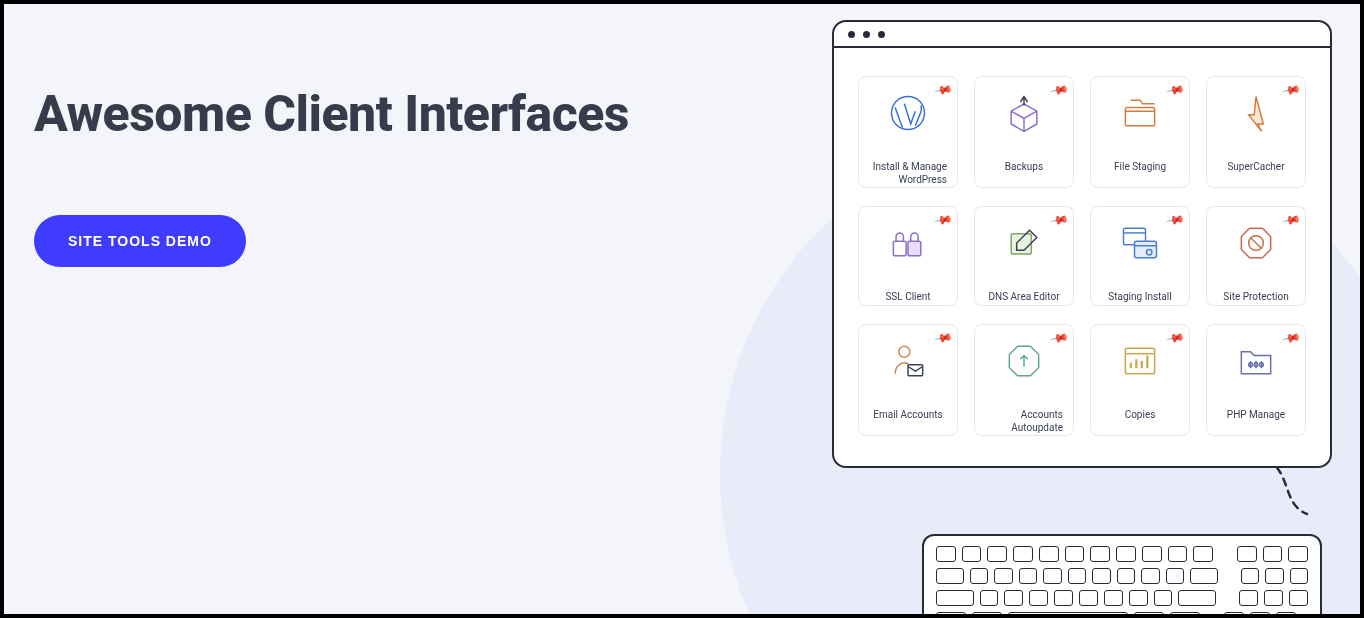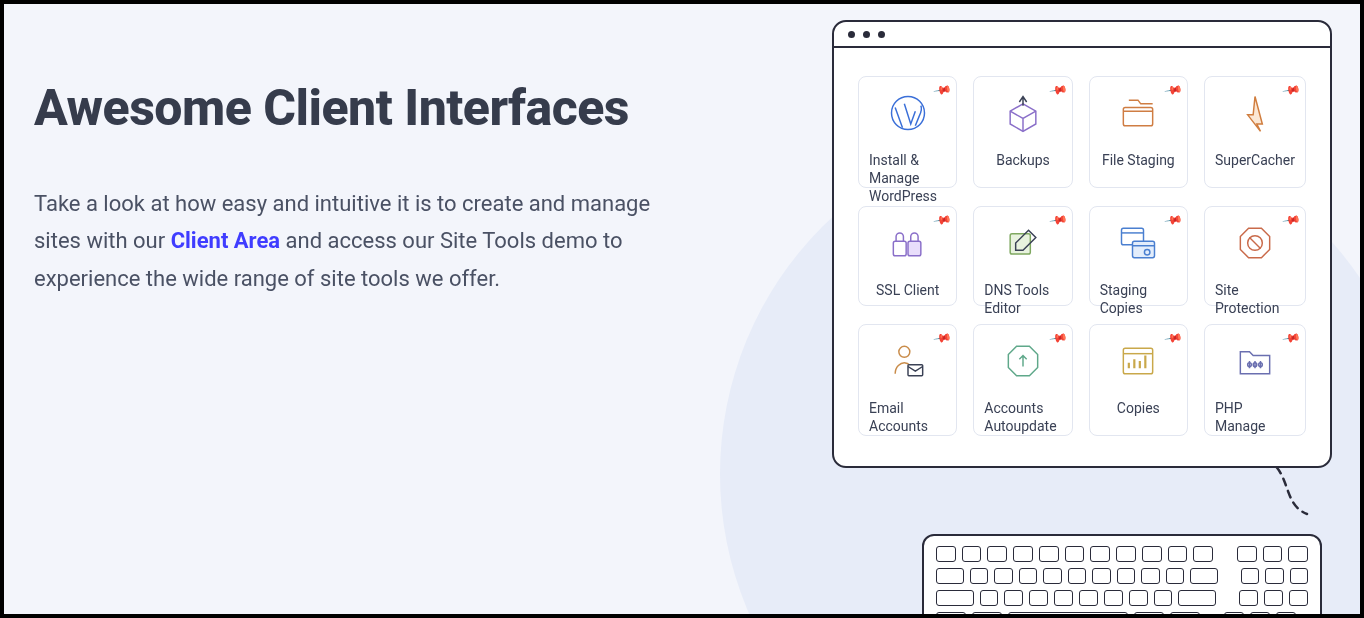--- a/index.html
+++ b/index.html
@@ -24,21 +24,21 @@
   height: 700px;
   border-radius: 50%;
   background: #e7ecf8;
   right: -60px;
   top: 120px;
   z-index: 0;
 }
 .content-left {
   position: absolute;
   left: 30px;
-  top: 76px;
+  top: 82px;
   width: 640px;
   z-index: 2;
 }
 .headline {
   font-size: 50px;
   font-weight: 800;
   color: #363c4c;
   line-height: 1.14;
   letter-spacing: -0.5px;
 }
@@ -114,24 +114,24 @@
   transform: rotate(35deg);
 }
 .tile .icon {
   width: 44px;
   height: 44px;
   display: flex;
   align-items: center;
   justify-content: center;
 }
 .tile .label {
-  margin-top: 16px;
-  font-size: 14px;
+  margin-top: 25px;
+  font-size: 10px;
   color: #3a4155;
-  text-align: left;
+  text-align: right;
   line-height: 1.3;
   padding: 0 4px;
 }
 
 .keyboard-wrap {
   position: absolute;
   right: 28px;
   bottom: 0;
   width: 410px;
   height: 104px;
@@ -166,23 +166,21 @@
 svg.ico { width: 44px; height: 44px; }
 </style>
 </head>
 <body>
 
 <div class="page">
   <div class="bg-circle"></div>
 
   <div class="content-left">
     <h1 class="headline">Awesome Client Interfaces</h1>
-    <p class="body-copy">
-      <span>Take a look at how easy and intuitive it is to create and manage sites with our </span><a href="#" class="body-link">Client Area</a><span> and access our Site Tools demo to experience the wide range of site tools we offer.</span>
-    </p>
+    <button class="cta">SITE TOOLS DEMO</button>
   </div>
 
   <div class="window">
     <div class="titlebar">
       <span class="dot"></span>
       <span class="dot"></span>
       <span class="dot"></span>
     </div>
     <div class="grid">
 
@@ -244,35 +242,35 @@
       </div>
 
       <div class="tile short">
         <span class="pin">📌</span>
         <span class="icon">
           <svg class="ico" viewBox="0 0 48 48" fill="none" stroke="#7fa860" stroke-width="1.6">
             <rect x="10" y="14" width="22" height="22" rx="2" fill="#e8f2de"></rect>
             <path d="M30 10l8 8-14 14-8-0 0-8z" stroke="#3a4155"></path>
           </svg>
         </span>
-        <span class="label">DNS Tools Editor</span>
+        <span class="label">DNS Area Editor</span>
       </div>
 
       <div class="tile short">
         <span class="pin">📌</span>
         <span class="icon">
           <svg class="ico" viewBox="0 0 48 48" fill="none" stroke="#4a7fd0" stroke-width="1.6">
             <rect x="6" y="8" width="24" height="18" rx="2"></rect>
             <path d="M6 13h24"></path>
             <rect x="18" y="22" width="24" height="18" rx="2" fill="#e3edfb"></rect>
             <path d="M18 27h24"></path>
             <circle cx="34" cy="34" r="3"></circle>
           </svg>
         </span>
-        <span class="label">Staging Copies</span>
+        <span class="label">Staging Install</span>
       </div>
 
       <div class="tile short">
         <span class="pin">📌</span>
         <span class="icon">
           <svg class="ico" viewBox="0 0 48 48" fill="none" stroke="#c96a4a" stroke-width="1.6">
             <path d="M17 8h14l9 9v14l-9 9h-14l-9-9v-14z"></path>
             <circle cx="24" cy="24" r="8"></circle>
             <path d="M18 18l12 12"></path>
           </svg>

